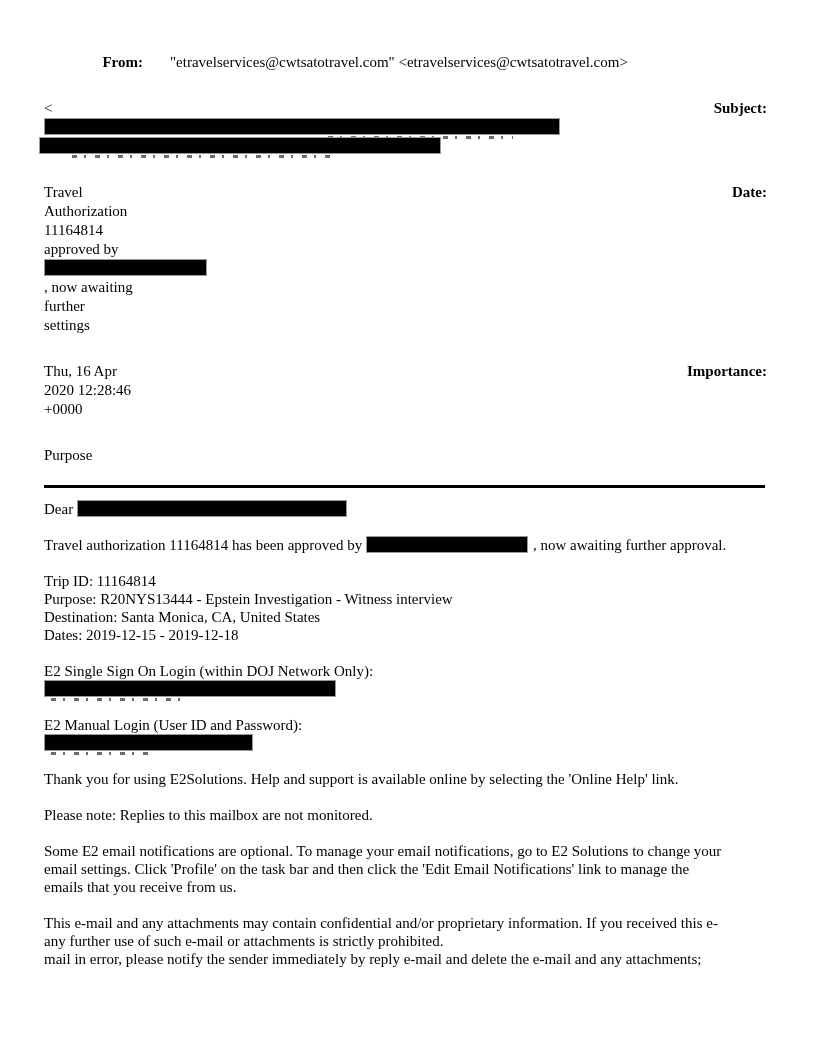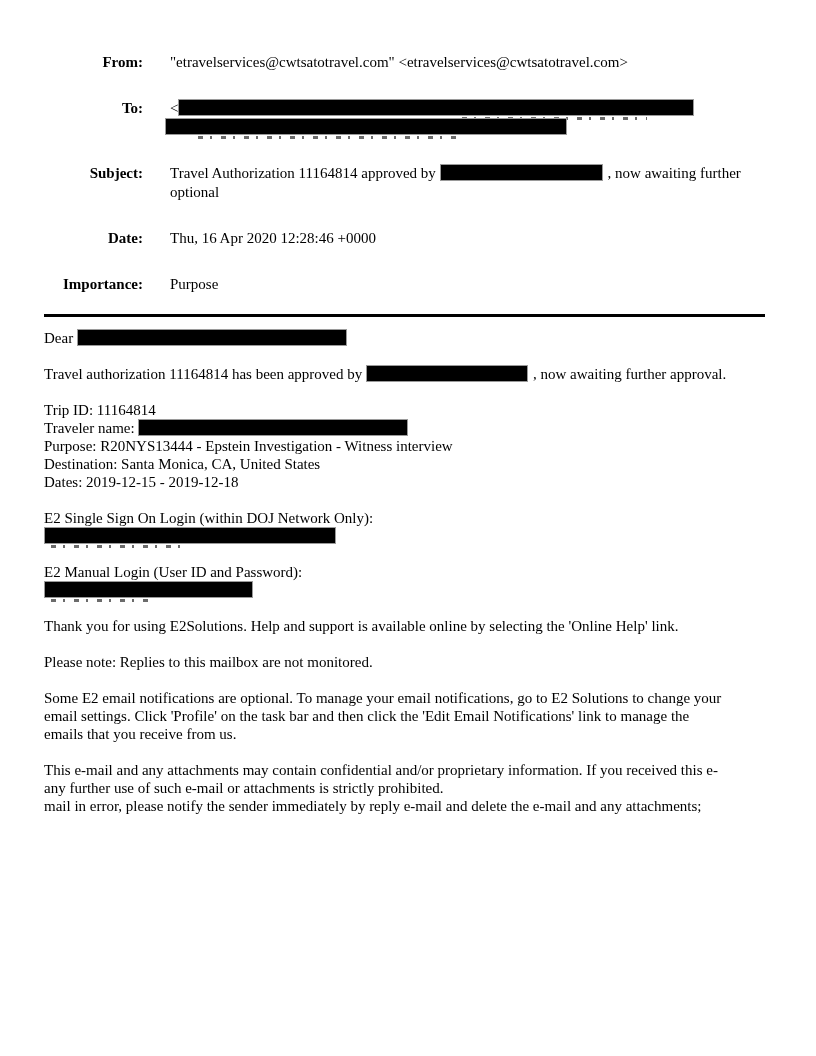--- a/index.html
+++ b/index.html
@@ -63,30 +63,29 @@
 </head>
 <body>
 
 <div class="page">
 
   <div class="header">
 
     <div class="hlabel">From:</div>
     <div class="hvalue">"etravelservices@cwtsatotravel.com" &lt;etravelservices@cwtsatotravel.com&gt;</div>
 
-    <div class="hlabel">To:</div>
     <div class="hvalue">
       <div class="hline"><span>&lt;</span><span class="redact" style="width:516px"><span class="remnant" style="left:55%; width:36%"></span></span></div>
       <div class="hline"><span class="redact" style="width:402px; margin-left:-5px"><span class="remnant" style="left:8%; width:66%"></span></span></div>
     </div>
 
     <div class="hlabel">Subject:</div>
     <div class="hvalue">
       <div class="hline"><span>Travel Authorization 11164814 approved by </span><span class="redact" style="width:163px; margin-right:5px"></span><span>, now awaiting further</span></div>
-      <div class="hline">optional</div>
+      <div class="hline">settings</div>
     </div>
 
     <div class="hlabel">Date:</div>
     <div class="hvalue">Thu, 16 Apr 2020 12:28:46 +0000</div>
 
     <div class="hlabel">Importance:</div>
     <div class="hvalue">Purpose</div>
   </div>
 
   <div class="rule"></div>
@@ -96,21 +95,20 @@
     <div class="para">
       <div class="line"><span>Dear </span><span class="redact" style="width:270px"></span></div>
     </div>
 
     <div class="para">
       <div class="line"><span>Travel authorization 11164814 has been approved by </span><span class="redact" style="width:162px; margin-right:5px"></span><span>, now awaiting further approval.</span></div>
     </div>
 
     <div class="para">
       <div class="line">Trip ID: 11164814</div>
-      <div class="line"><span>Traveler name: </span><span class="redact" style="width:270px"></span></div>
       <div class="line">Purpose: R20NYS13444 - Epstein Investigation - Witness interview</div>
       <div class="line">Destination: Santa Monica, CA, United States</div>
       <div class="line">Dates: 2019-12-15 - 2019-12-18</div>
     </div>
 
     <div class="para">
       <div class="line">E2 Single Sign On Login (within DOJ Network Only):</div>
       <div class="line"><span class="redact" style="width:292px"><span class="remnant" style="left:2%; width:46%"></span></span></div>
     </div>
 

